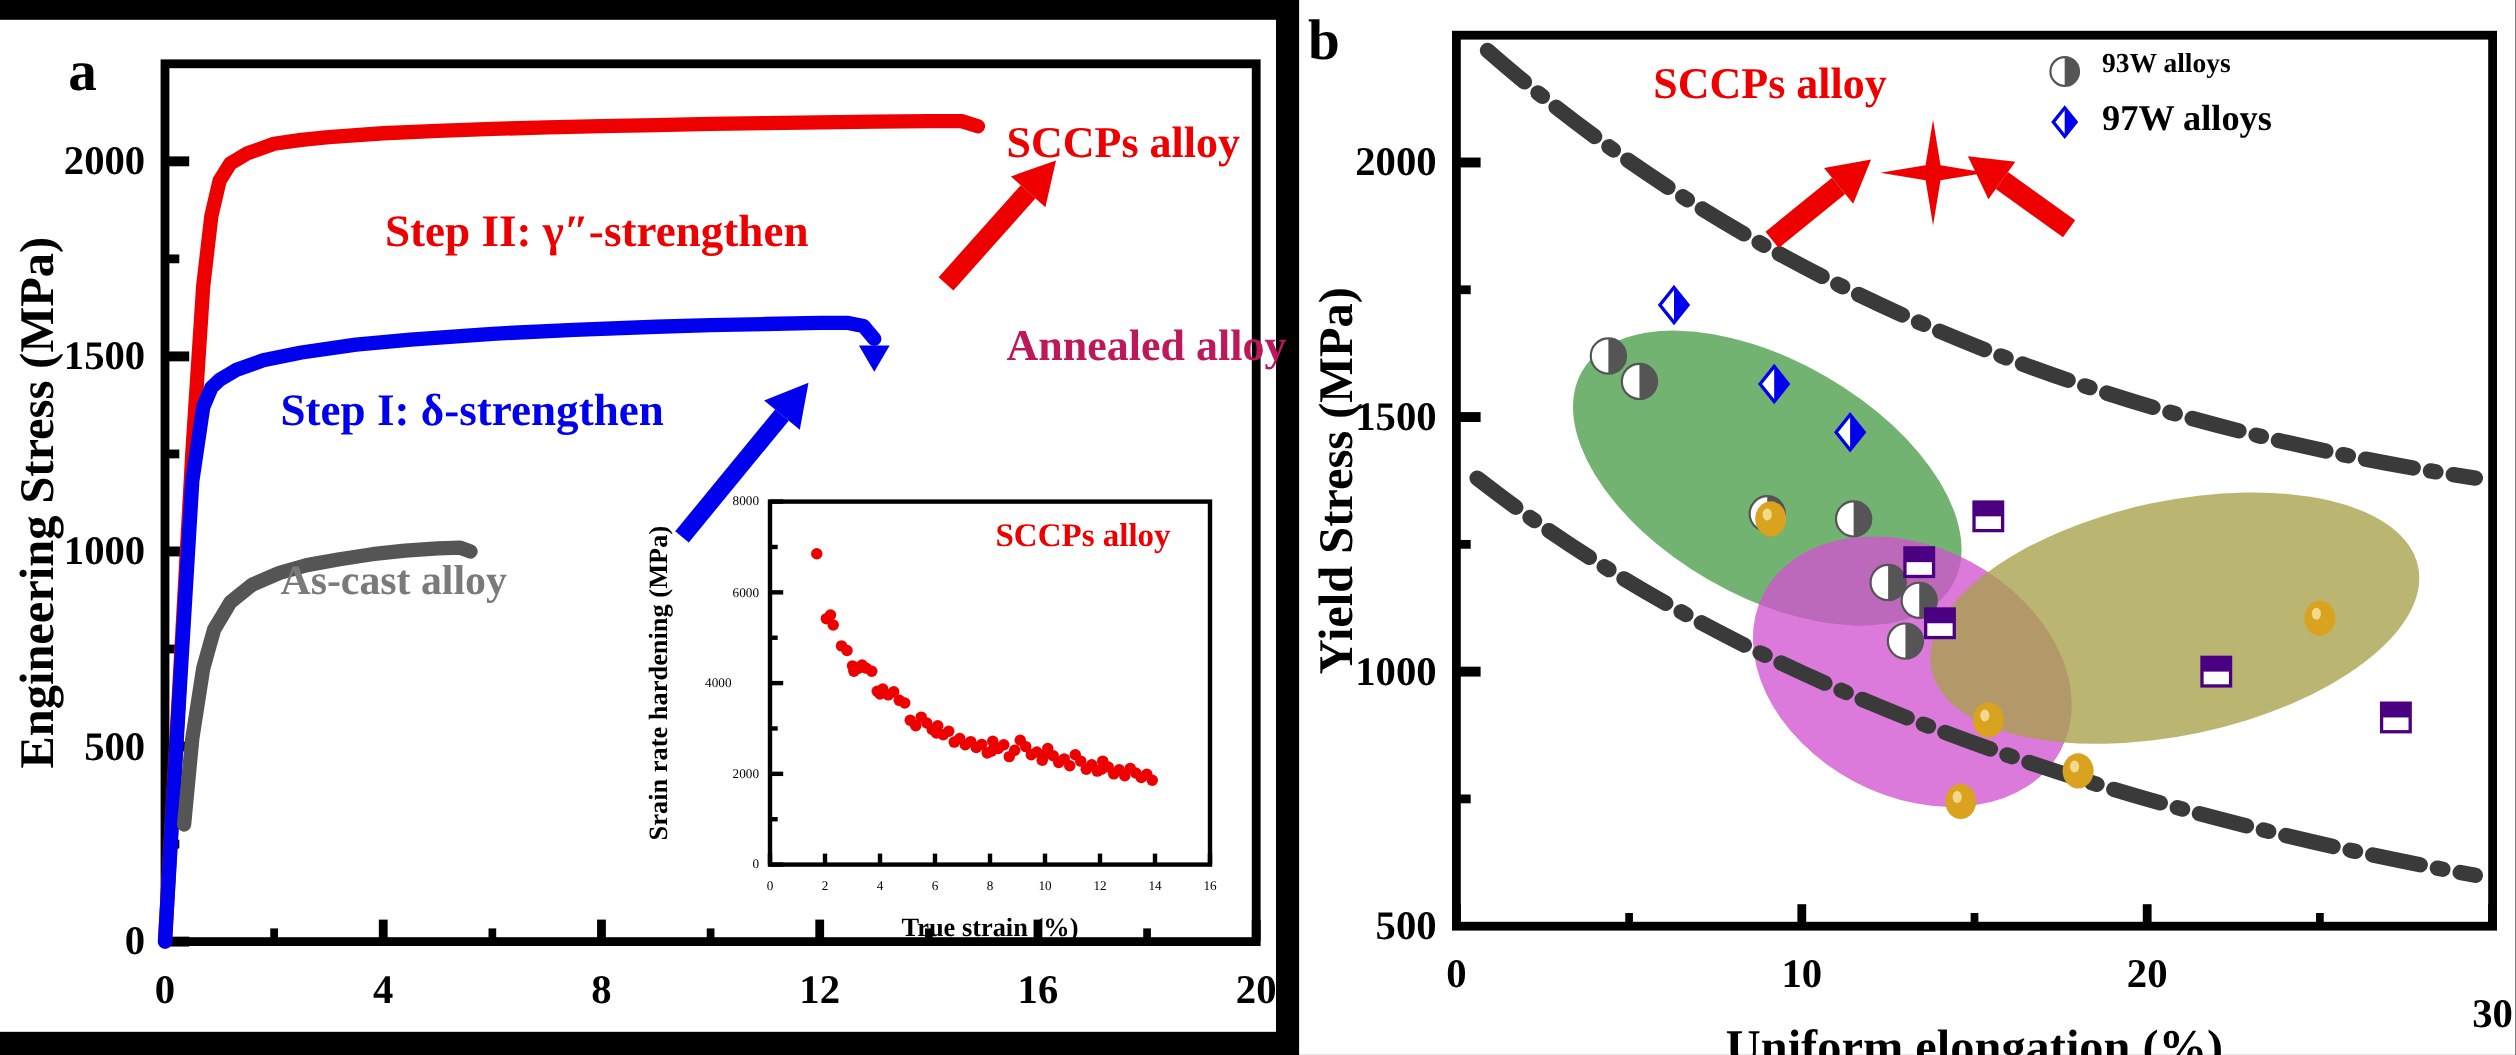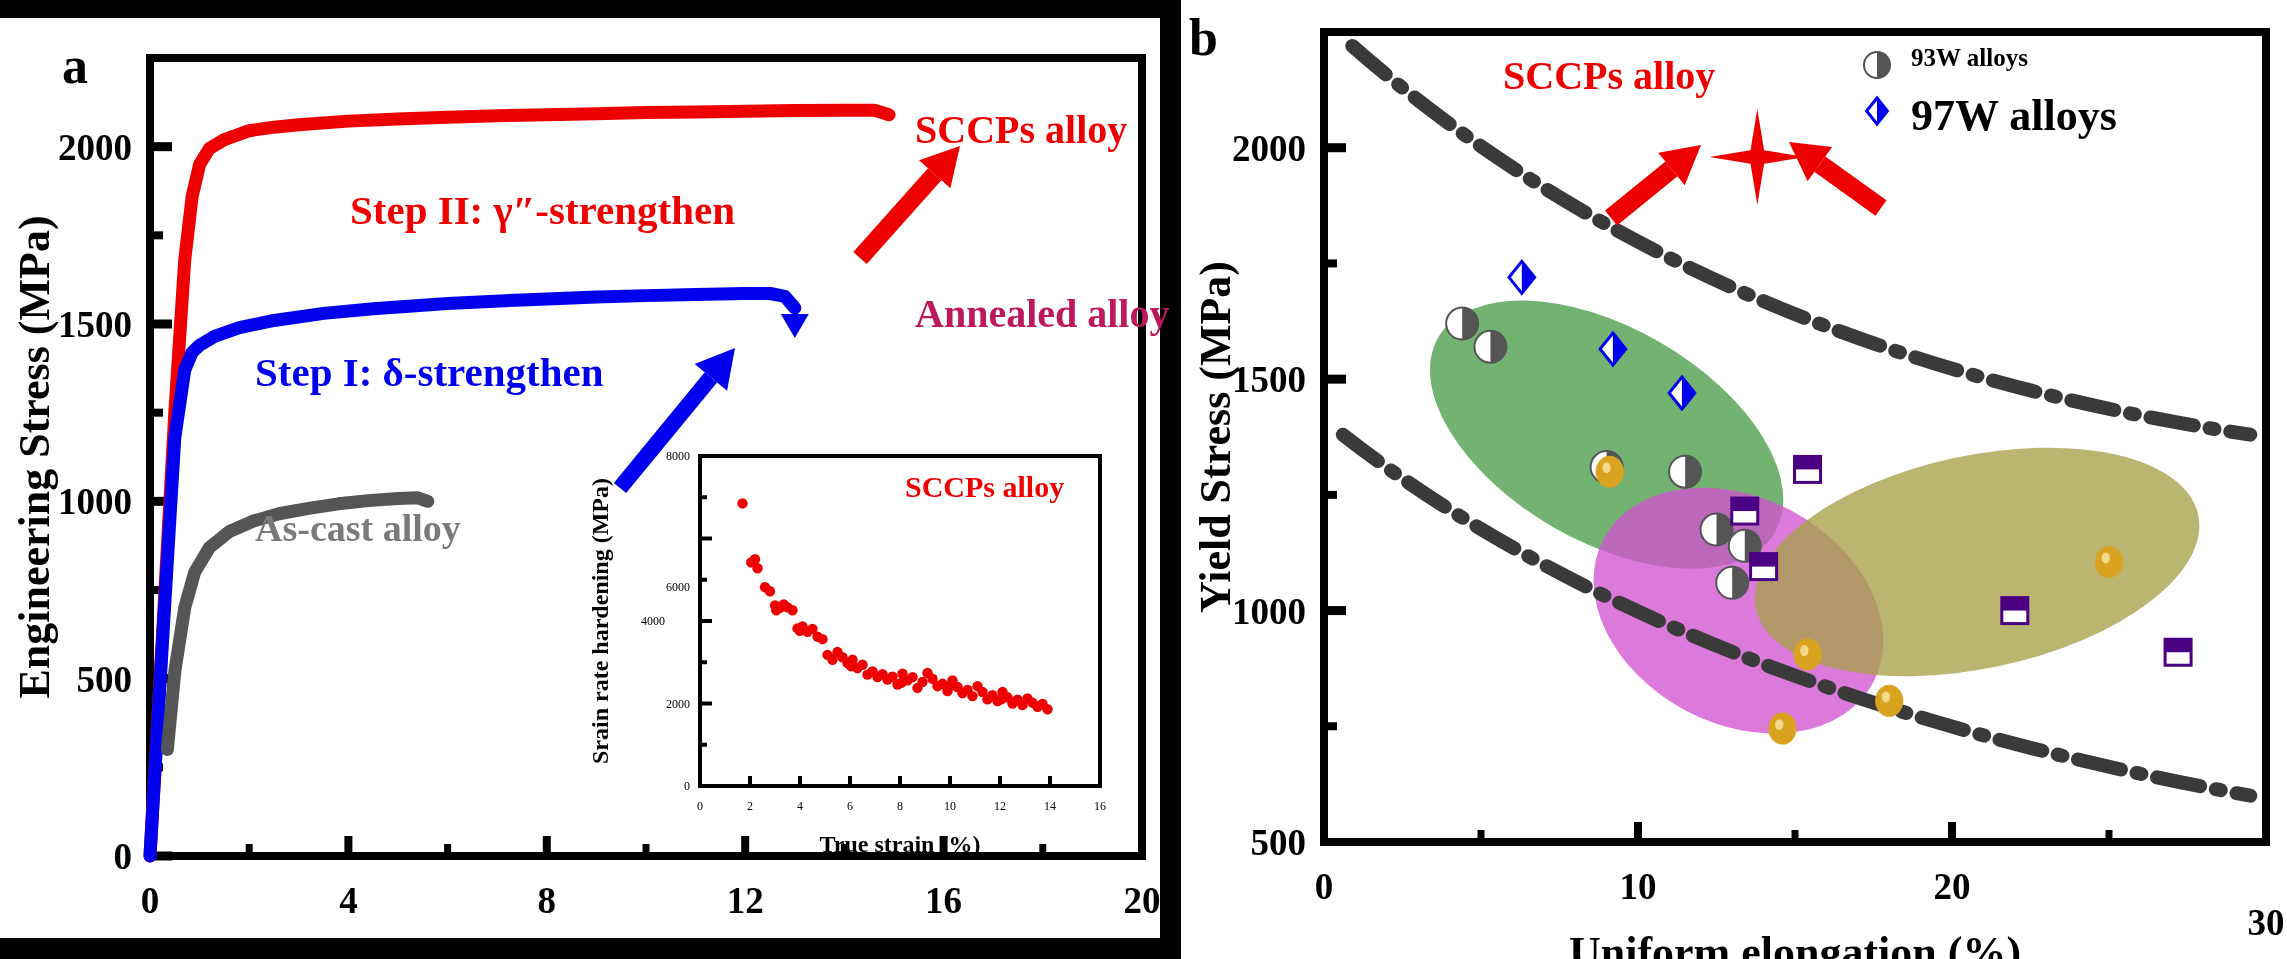--- a/index.html
+++ b/index.html
@@ -170,21 +170,21 @@
       <div class="txt insetTick ctr" style="left:800px;top:788px;">4</div>
       <div class="txt insetTick ctr" style="left:850px;top:788px;">6</div>
       <div class="txt insetTick ctr" style="left:900px;top:788px;">8</div>
       <div class="txt insetTick ctr" style="left:950px;top:788px;">10</div>
       <div class="txt insetTick ctr" style="left:1000px;top:788px;">12</div>
       <div class="txt insetTick ctr" style="left:1050px;top:788px;">14</div>
       <div class="txt insetTick ctr" style="left:1100px;top:788px;">16</div>
       <div class="txt insetTick" style="left:616px;top:768px;width:74px;text-align:right;transform:translateY(-50%);">0</div>
       <div class="txt insetTick" style="left:616px;top:685.5px;width:74px;text-align:right;transform:translateY(-50%);">2000</div>
       <div class="txt insetTick" style="left:616px;top:603px;width:74px;text-align:center;transform:translateY(-50%);">4000</div>
-      <div class="txt insetTick" style="left:616px;top:520.5px;width:74px;text-align:right;transform:translateY(-50%);margin-top:48px;">6000</div>
+      <div class="txt insetTick" style="left:616px;top:520.5px;width:74px;text-align:right;transform:translateY(-50%);">6000</div>
       <div class="txt insetTick" style="left:616px;top:438px;width:74px;text-align:right;transform:translateY(-50%);">8000</div>
       <div class="txt" style="left:905px;top:452px;font-size:30px;color:#ee0000;">SCCPs alloy</div>
       <div class="txt insetAx ctr" style="left:900px;top:826px;font-size:24px;">True strain (%)</div>
       <div class="txt insetAx" style="left:600px;top:603px;font-size:24px;transform:translate(-50%,-50%) rotate(-90deg);">Srain rate hardening (MPa)</div>
     </div>
     <div class="panel" style="left:1181px;top:0px;width:1106px;height:959px;">
       <svg width="1106" height="959">
         <defs>
           <clipPath id="bclip">
             <rect x="143" y="32" width="942" height="810"></rect>
@@ -325,17 +325,17 @@
         </div>
         <div style="position:relative;height:46px;">
           <div style="position:absolute;left:0px;top:0px;width:40px;height:46px;">
             <svg width="40" height="46">
               <g>
                 <polygon points="20,10 30.4,23 20,36 9.6,23" fill="#fff" stroke="#0000ee" stroke-width="3"></polygon>
                 <polygon points="20,10 30.4,23 20,36" fill="#0000ee"></polygon>
               </g>
             </svg>
           </div>
-          <div class="txt legtxt" style="left:54px;top:2px;font-size:44px;">97W alloys</div>
+          <div class="txt legtxt" style="left:54px;top:2px;font-size:33px;">97W alloys</div>
         </div>
       </div>
     </div>
   </div>
 
 </body></html>

